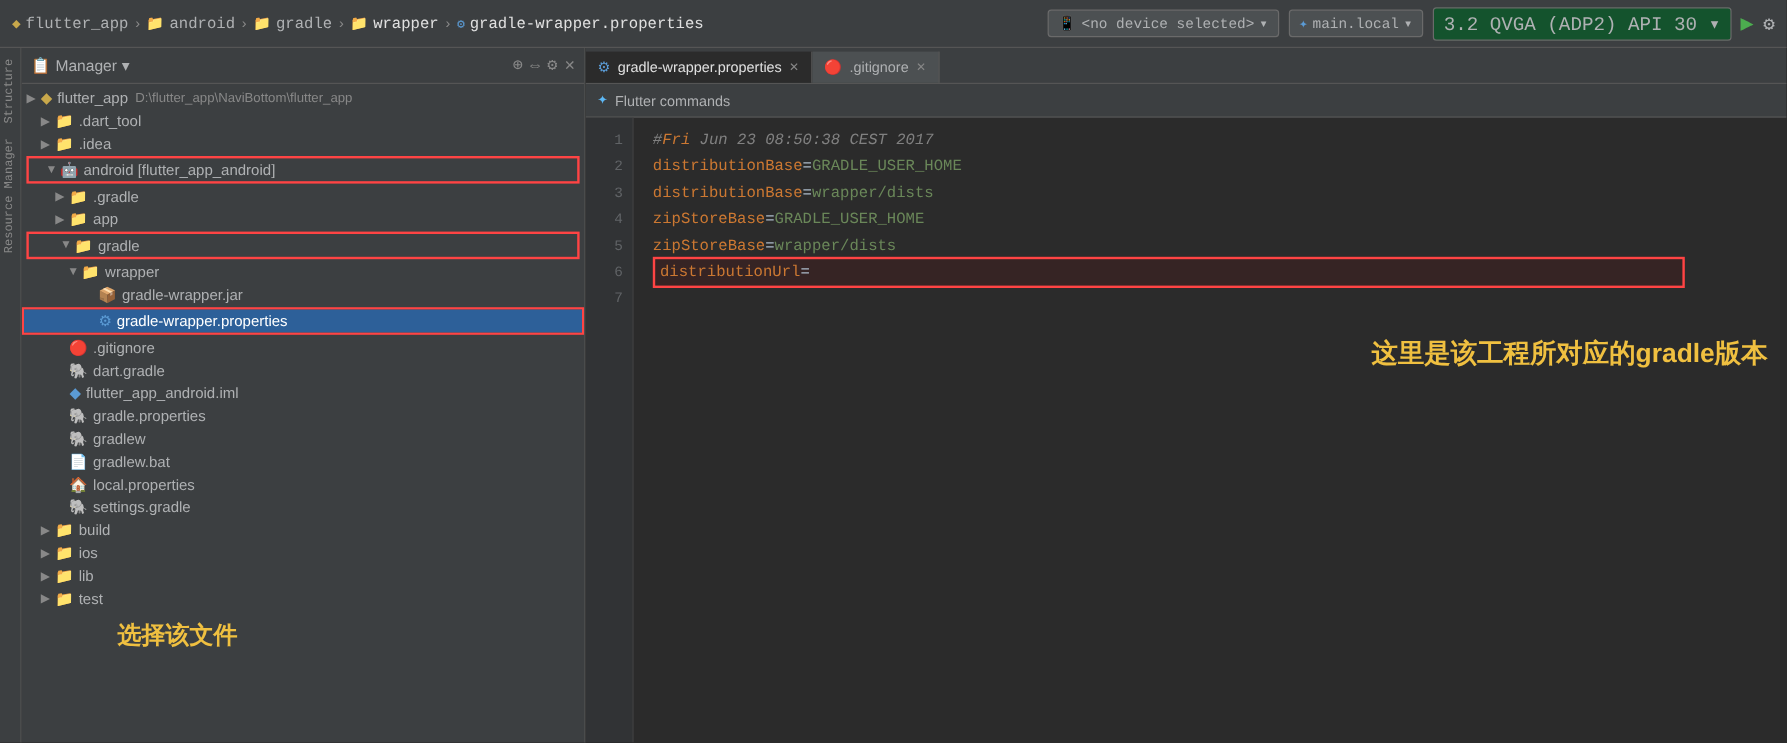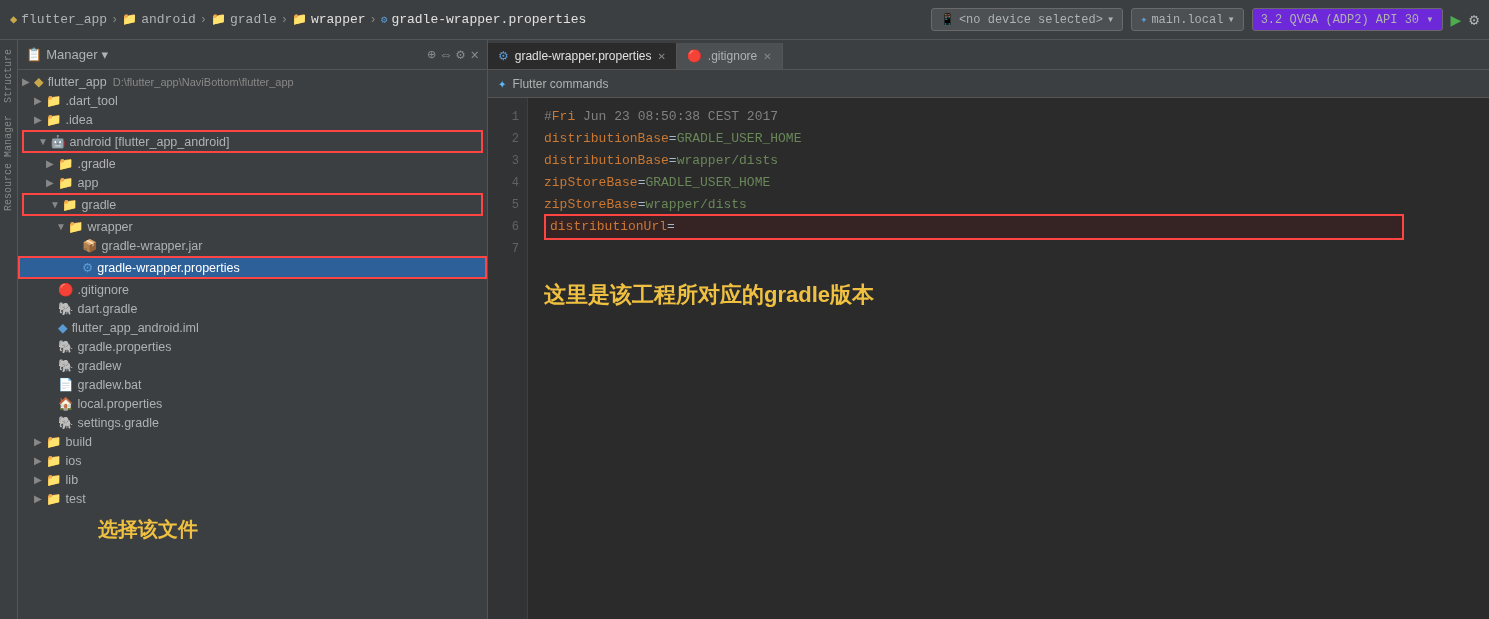--- a/index.html
+++ b/index.html
@@ -68,24 +68,24 @@
       border: 1px solid #6a6a6a;
       color: #afb1b3;
       font-size: 12px;
       padding: 3px 8px;
       border-radius: 3px;
       display: flex;
       align-items: center;
       gap: 4px;
     }
     .avd-selector {
-      background: #6d28d9;
+      background: #14532d;
       border: 1px solid #6a6a6a;
       color: #afb1b3;
-      font-size: 12px;
+      font-size: 16px;
       padding: 3px 8px;
       border-radius: 3px;
     }
     .run-btn {
       color: #4cad4f;
       font-size: 18px;
       cursor: pointer;
     }
     .settings-btn {
       color: #afb1b3;
@@ -264,21 +264,21 @@
     }
     .code-line {
       height: 22px;
       line-height: 22px;
       font-size: 13px;
       font-family: 'Courier New', monospace;
       white-space: nowrap;
       display: flex;
       align-items: center;
     }
-    .code-comment { color: #808080; }
+    .code-comment { color: #808080; font-style: italic; }
     .code-key { color: #cc7832; }
     .code-value { color: #6a8759; }
     .code-equals { color: #a9b7c6; }
     .code-url { color: #cc7832; }
     .code-highlighted-line {
       border: 2px solid #ff4444;
       background: rgba(80, 20, 20, 0.3);
       display: inline-flex;
       align-items: center;
       padding: 0 4px;
@@ -582,18 +582,18 @@
 
         <div class="code-line">
           <span class="code-highlighted-line">
             <span class="code-key">distributionUrl</span>
             <span class="code-equals">=</span>
           </span>
         </div>
 
         <div class="code-line"></div>
 
-        <div style="margin-top:20px;font-size:22px;font-weight:bold;color:#f0c040;font-family:Arial;text-align:left;">这里是该工程所对应的gradle版本</div>
+        <div style="margin-top:20px;font-size:22px;font-weight:bold;color:#f0c040;font-family:Arial;text-align:right;">这里是该工程所对应的gradle版本</div>
       </div>
     </div>
   </div>
 
 </div>
 
 </body></html>

